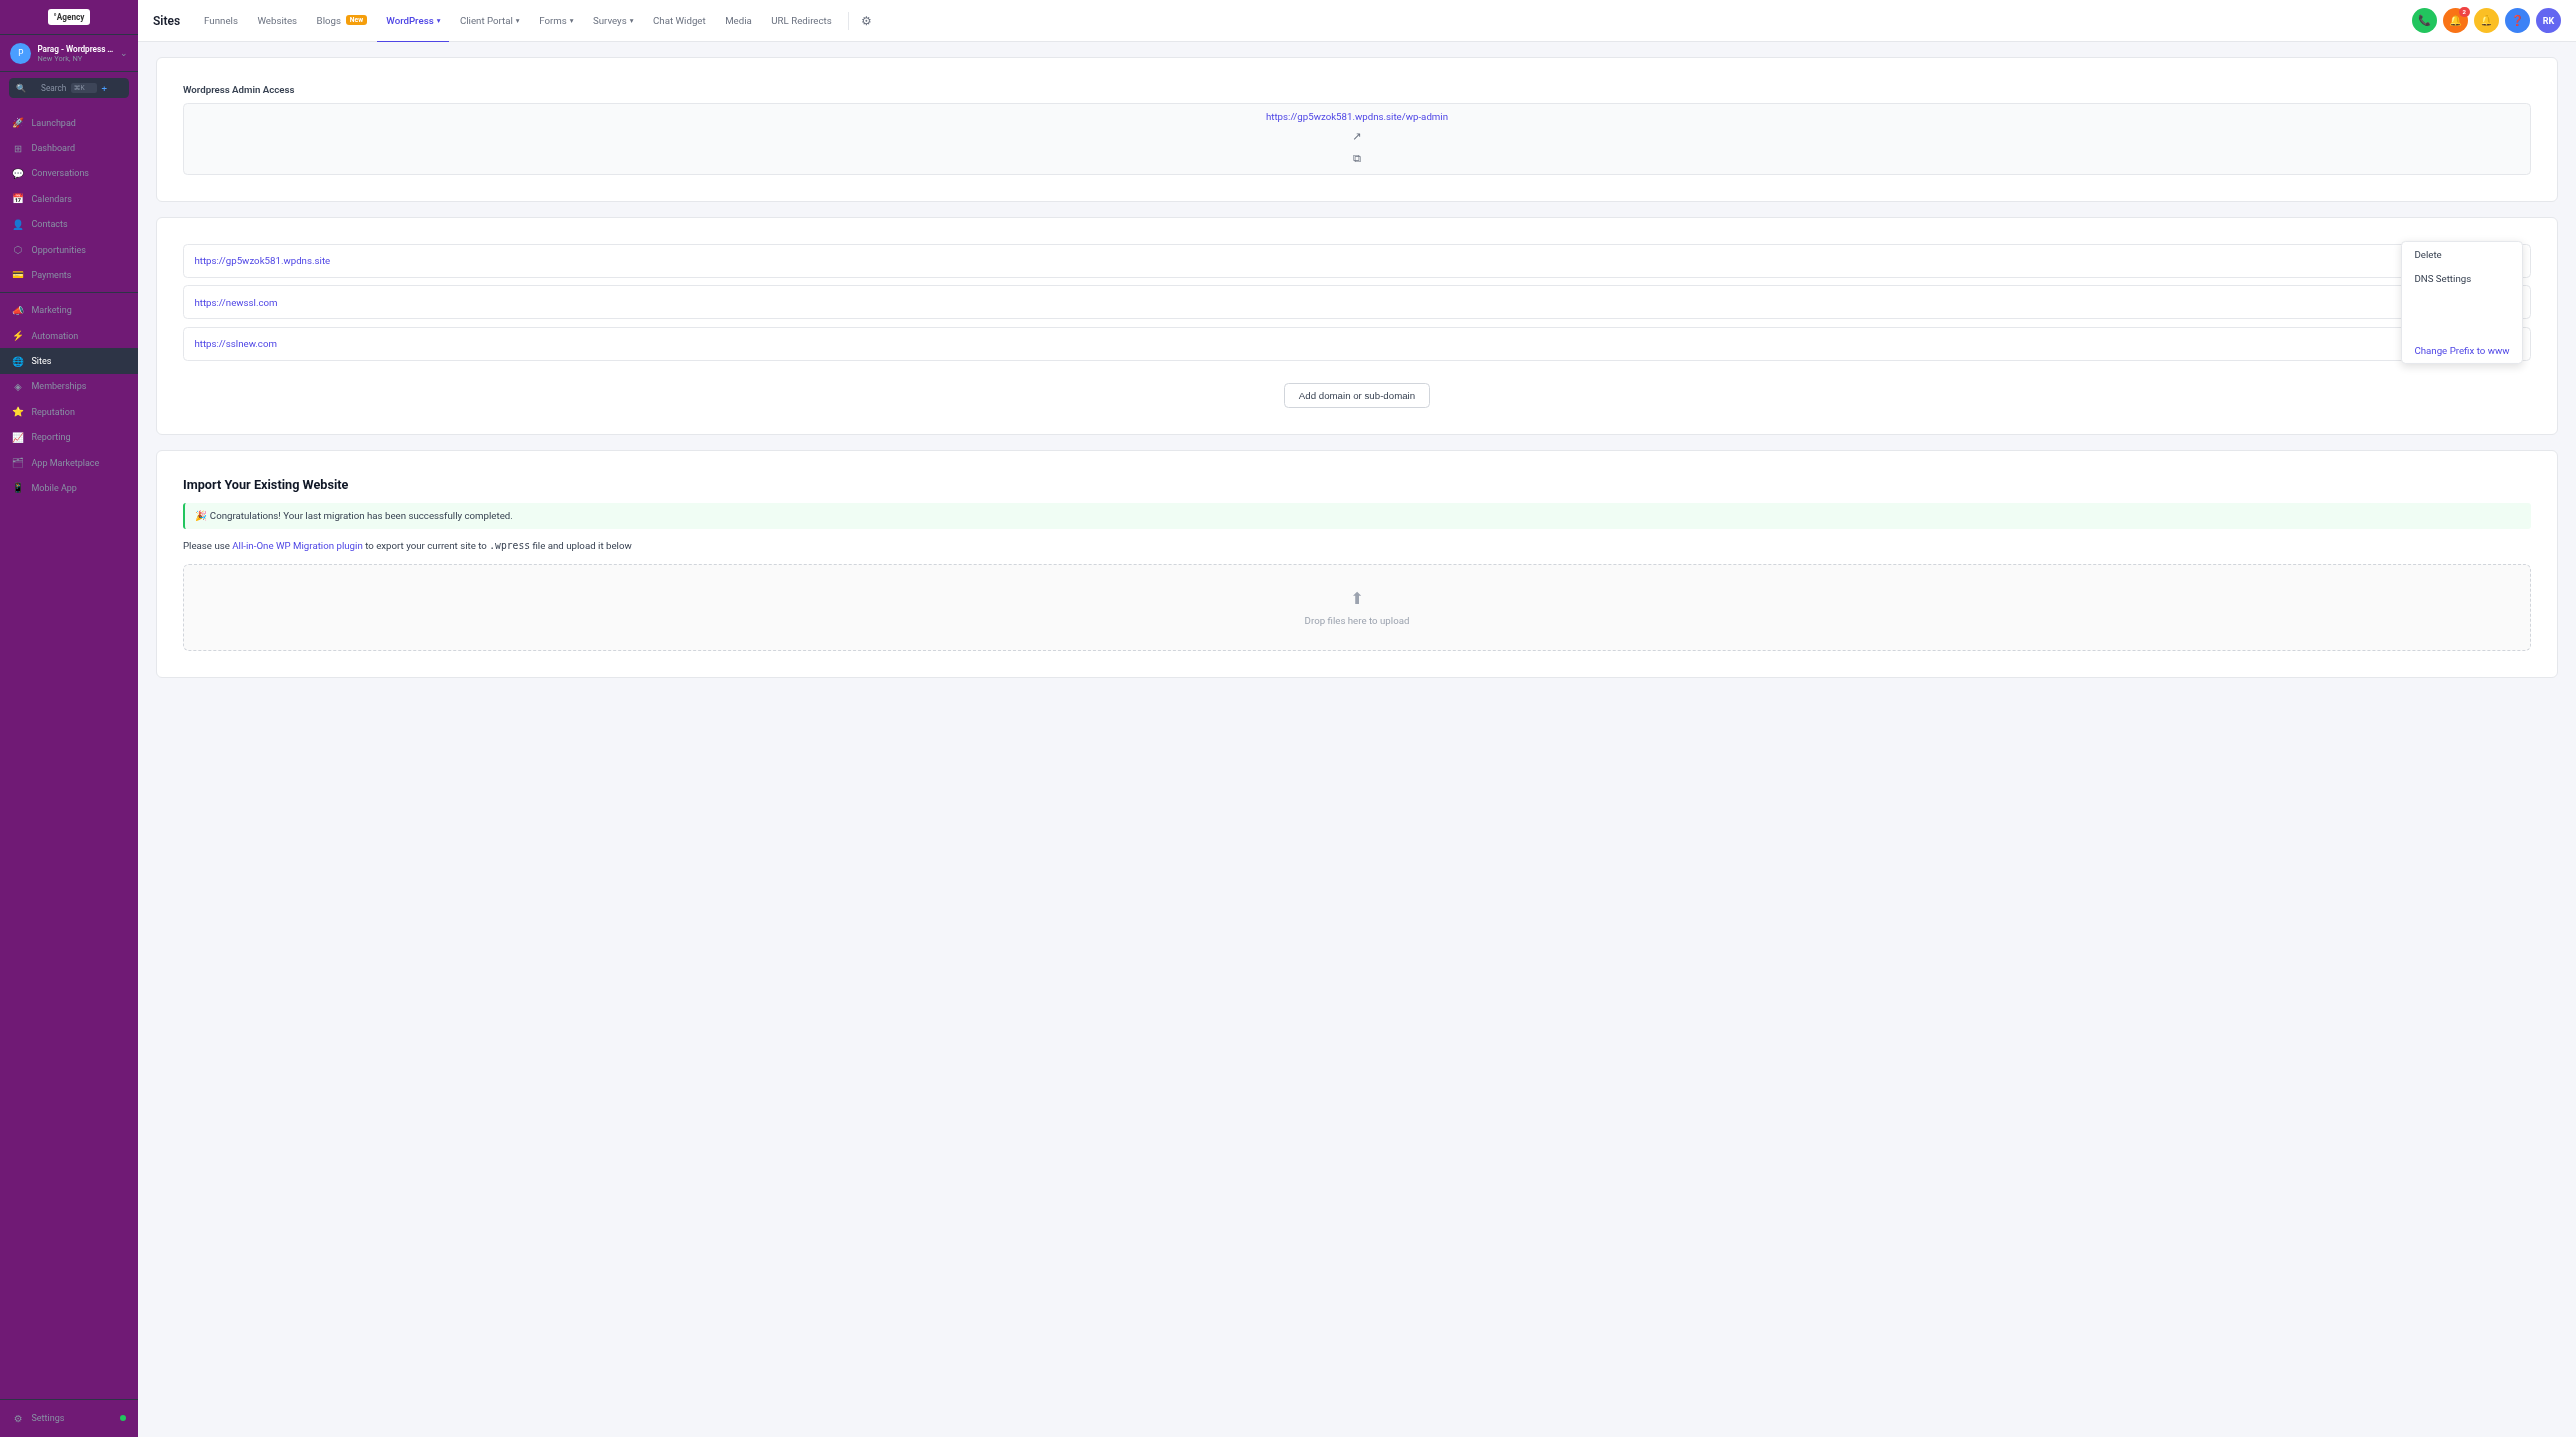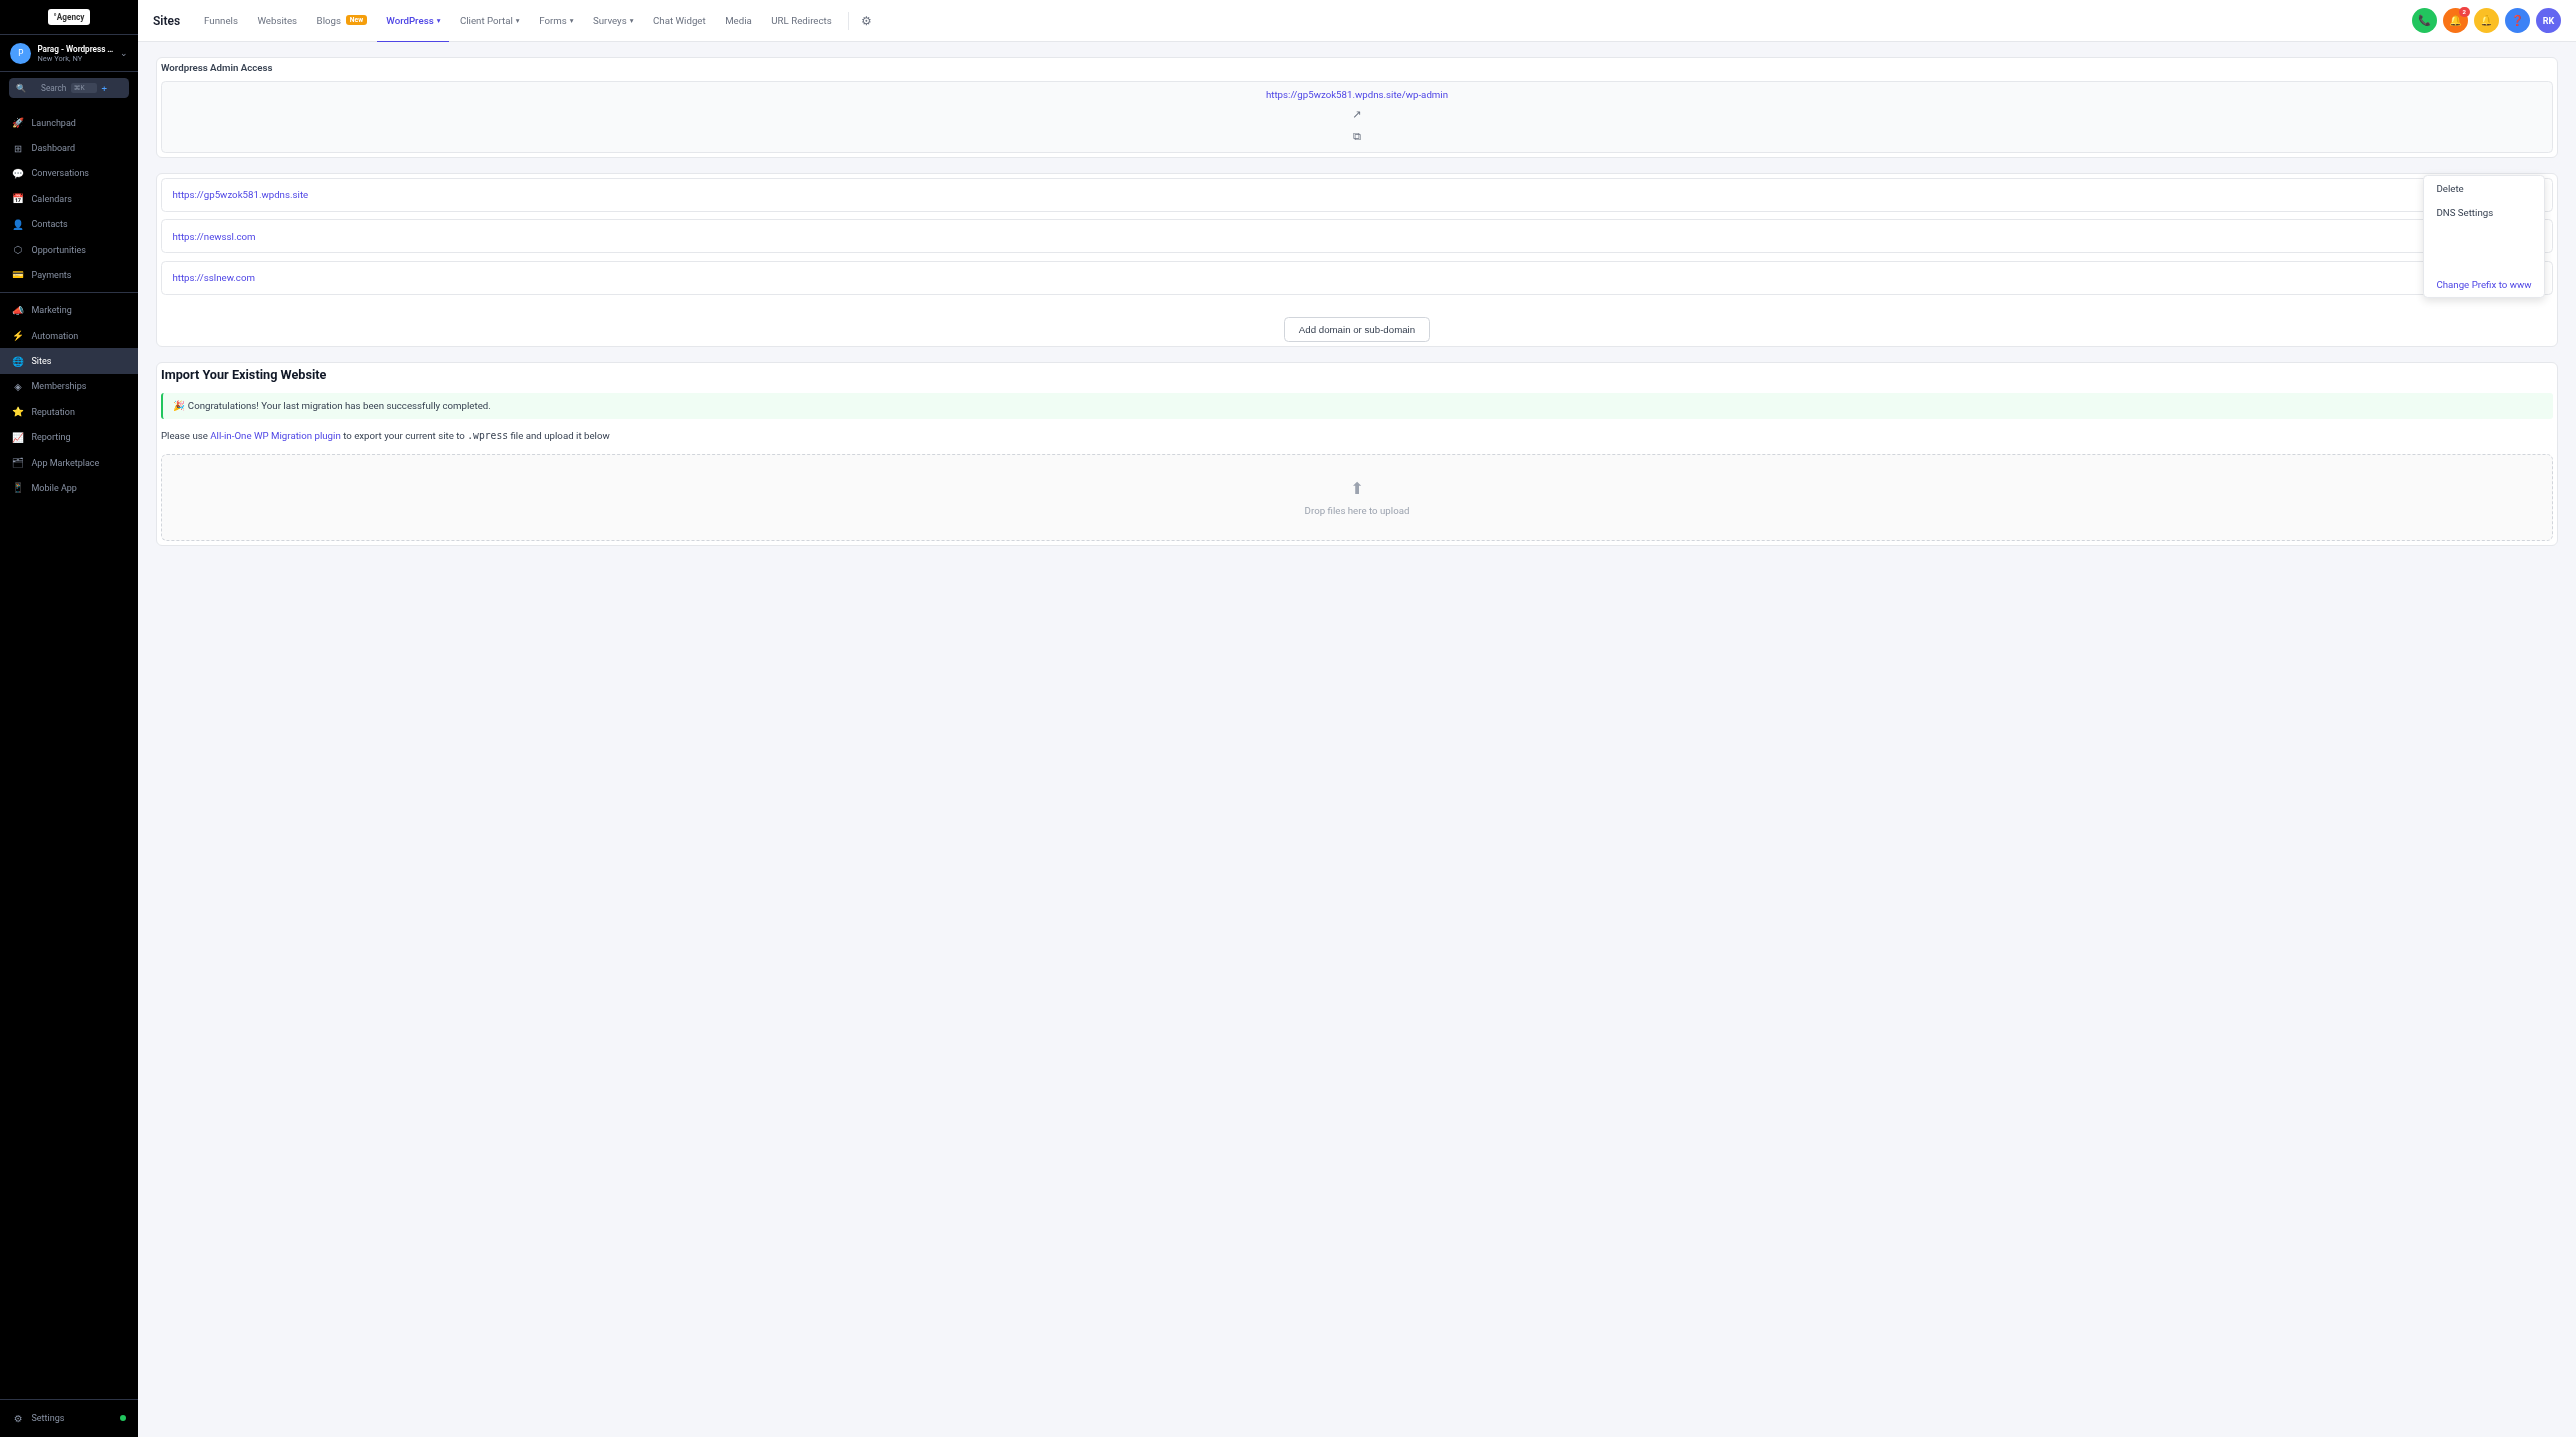--- a/index.html
+++ b/index.html
@@ -1,19 +1,19 @@
 <!DOCTYPE html>
 <html style="font-size:12px"><head>
   <meta charset="utf-8">
   <style>
     * { box-sizing: border-box; margin: 0; padding: 0; }
     body { font-family: -apple-system, BlinkMacSystemFont, 'Segoe UI', Roboto, sans-serif; background: #f5f6fa; display: flex; height: 100vh; overflow: hidden; }
 
     
-    .sidebar { width: 138px; min-width: 138px; background: #000000; color: #fff; display: flex; flex-direction: column; height: 100vh; overflow-y: auto; }
+    .sidebar { width: 138px; min-width: 138px; background: #701a75; color: #fff; display: flex; flex-direction: column; height: 100vh; overflow-y: auto; }
     .sidebar-logo { padding: 9px 12px; display: flex; align-items: center; justify-content: center; border-bottom: 0.7px solid #2d3446; }
     .logo-box { background: #fff; color: #333; font-size: 8.2px; font-weight: 700; padding: 3px 6px; border-radius: 3px; }
     .sidebar-account { padding: 7.5px 10.4px; display: flex; align-items: center; gap: 6px; border-bottom: 0.7px solid #2d3446; cursor: pointer; }
     .sidebar-account-avatar { width: 21px; height: 21px; border-radius: 50%; background: #4a9eff; display: flex; align-items: center; justify-content: center; font-size: 8.2px; color: #fff; flex-shrink: 0; }
     .sidebar-account-info { flex: 1; overflow: hidden; }
     .sidebar-account-name { font-size: 8.2px; font-weight: 600; color: #fff; white-space: nowrap; overflow: hidden; text-overflow: ellipsis; }
     .sidebar-account-sub { font-size: 7.5px; color: #8892a4; }
     .sidebar-account-arrow { color: #8892a4; font-size: 9px; }
     .sidebar-search { padding: 6px 9px; }
     .search-box { background: #2d3446; border: none; border-radius: 4.5px; padding: 4.5px 7.5px; color: #8892a4; font-size: 8.2px; width: 100%; display: flex; align-items: center; gap: 4.5px; cursor: pointer; }
@@ -44,21 +44,21 @@
     .icon-circle.green { background: #22c55e; color: #fff; }
     .icon-circle.orange { background: #f97316; color: #fff; }
     .icon-circle.yellow { background: #fbbf24; color: #fff; }
     .icon-circle.blue { background: #3b82f6; color: #fff; }
     .avatar-circle { width: 25px; height: 25px; border-radius: 50%; background: #6366f1; color: #fff; display: flex; align-items: center; justify-content: center; font-size: 9px; font-weight: 700; cursor: pointer; }
 
     
     .content { flex: 1; overflow-y: auto; padding: 15px 18px; }
 
     
-    .card { background: #fff; border-radius: 6px; border: 0.7px solid #e5e7eb; margin-bottom: 15px; padding: 4px; }
+    .card { background: #fff; border-radius: 6px; border: 0.7px solid #e5e7eb; margin-bottom: 15px; padding: 26px; }
 
     
     .section-label { font-size: 9.7px; font-weight: 600; color: #374151; margin-bottom: 7.5px; }
     .admin-url-row { display: flex; align-items: center; gap: 6px; background: #f9fafb; border: 0.7px solid #e5e7eb; border-radius: 4.5px; padding: 7.5px 10.4px; flex-direction: column; }
     .admin-url-link { color: #4f46e5; font-size: 9.7px; flex: 1; text-decoration: none; }
     .url-icon { color: #6b7280; cursor: pointer; font-size: 11.2px; padding: 1.5px; }
 
     
     .domains-title { font-size: 12.7px; font-weight: 700; color: #111827; margin-bottom: 13.4px; }
     .domain-row { display: flex; align-items: center; gap: 7.5px; border: 0.7px solid #e5e7eb; border-radius: 4.5px; padding: 7.5px 10.4px; margin-bottom: 7.5px; position: relative; }

